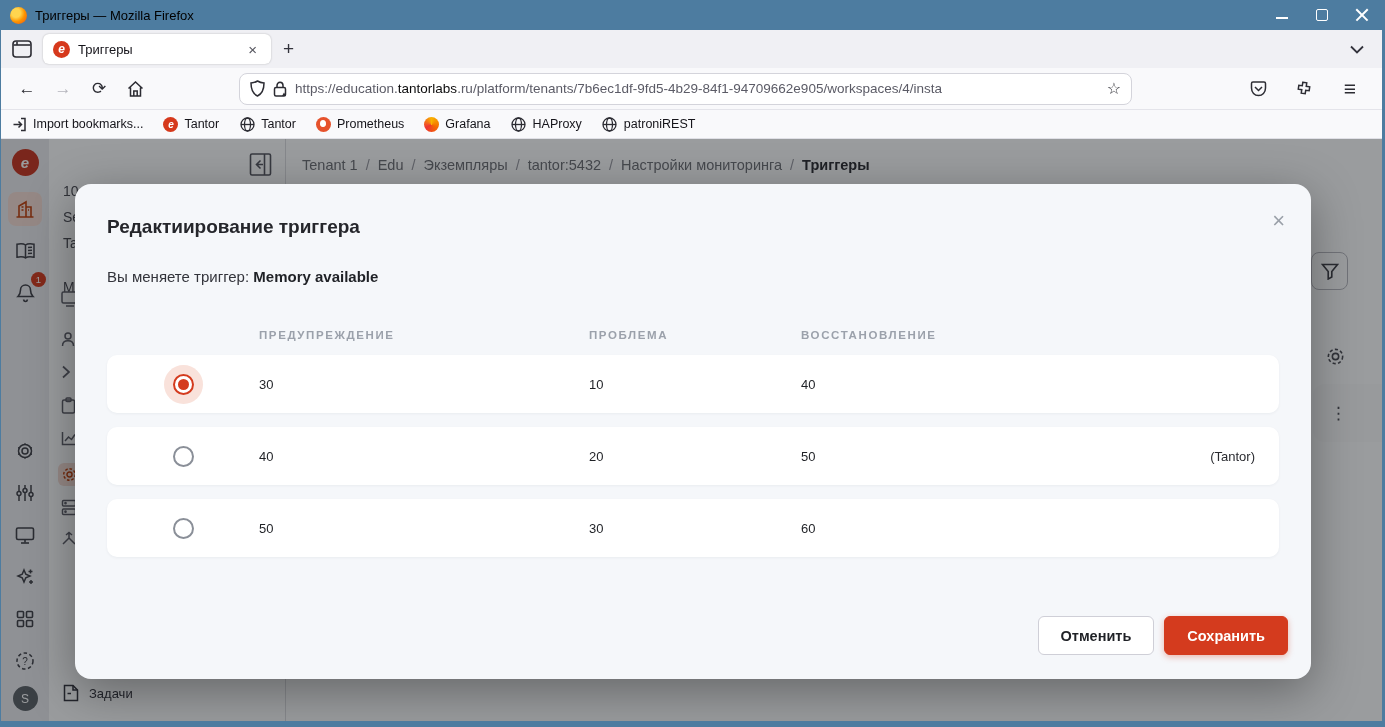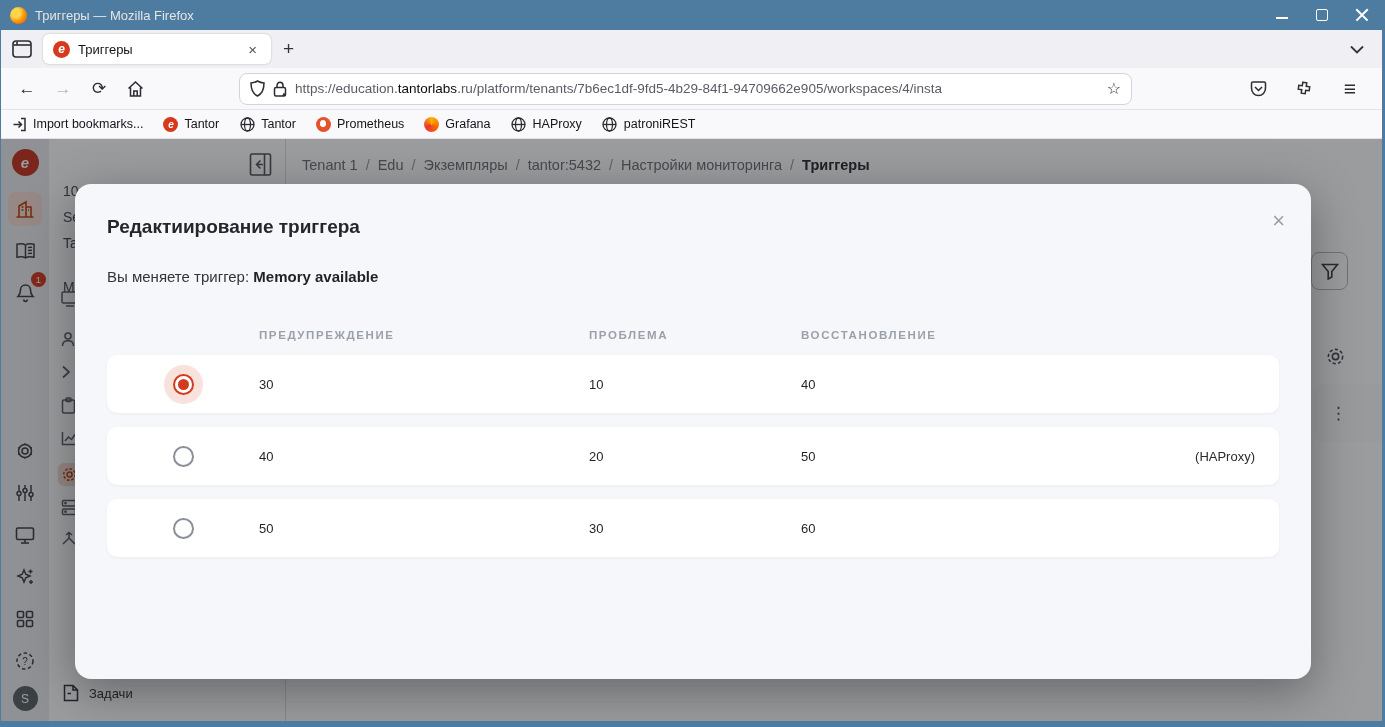--- a/index.html
+++ b/index.html
@@ -1,21 +1,21 @@
 <!DOCTYPE html>
 <html><head>
 <meta charset="utf-8">
 <style>
   * { box-sizing: border-box; margin: 0; padding: 0; }
   html,body { width:1385px; height:727px; }
   body { font-family:"Liberation Sans", sans-serif; background:#4d7ca0; overflow:hidden; }
   .window { position:relative; width:1385px; height:727px; background:#4d7ca0; }
 
   
-  .titlebar { height:30px; display:flex; align-items:center; color:#e5e5e5; font-size:13px; padding:0 10px; }
+  .titlebar { height:30px; display:flex; align-items:center; color:#000000; font-size:13px; padding:0 10px; }
   .ff-logo { width:17px; height:17px; border-radius:50%; background:radial-gradient(circle at 35% 35%, #ffd54f 0 28%, #ff9500 55%, #e64a19 100%); margin-right:8px; }
   .win-controls { margin-left:auto; display:flex; align-items:center; gap:26px; padding-right:6px; }
   .wc { width:14px; height:14px; position:relative; cursor:pointer; }
   .wc-min::after { content:""; position:absolute; left:1px; right:1px; bottom:3px; height:2px; background:#fff; }
   .wc-max::after { content:""; position:absolute; inset:1px; border:1.5px solid #fff; border-radius:2px; }
   .wc-close::before,.wc-close::after { content:""; position:absolute; left:-1px; top:6px; width:16px; height:1.8px; background:#fff; }
   .wc-close::before { transform:rotate(45deg);} .wc-close::after { transform:rotate(-45deg);}
 
   
   .chrome { background:#f9f9fb; width:1381px; margin-left:1px; }
@@ -437,29 +437,33 @@
         <span class="note-cell"></span>
       </div>
 
       <div class="rowcard">
         <span class="radio-cell">
             <span class="radio"></span>
           </span>
         <span>40</span>
         <span>20</span>
         <span>50</span>
-        <span class="note-cell">(HAProxy)</span>
+        <span class="note-cell">(Tantor)</span>
       </div>
 
       <div class="rowcard">
         <span class="radio-cell">
             <span class="radio"></span>
           </span>
         <span>50</span>
         <span>30</span>
         <span>60</span>
         <span class="note-cell"></span>
       </div>
 
+      <div class="modal-footer">
+        <button class="btn btn-cancel">Отменить</button>
+        <button class="btn btn-save">Сохранить</button>
+      </div>
     </div>
 
   </div>
 </div>
 
 </body></html>

